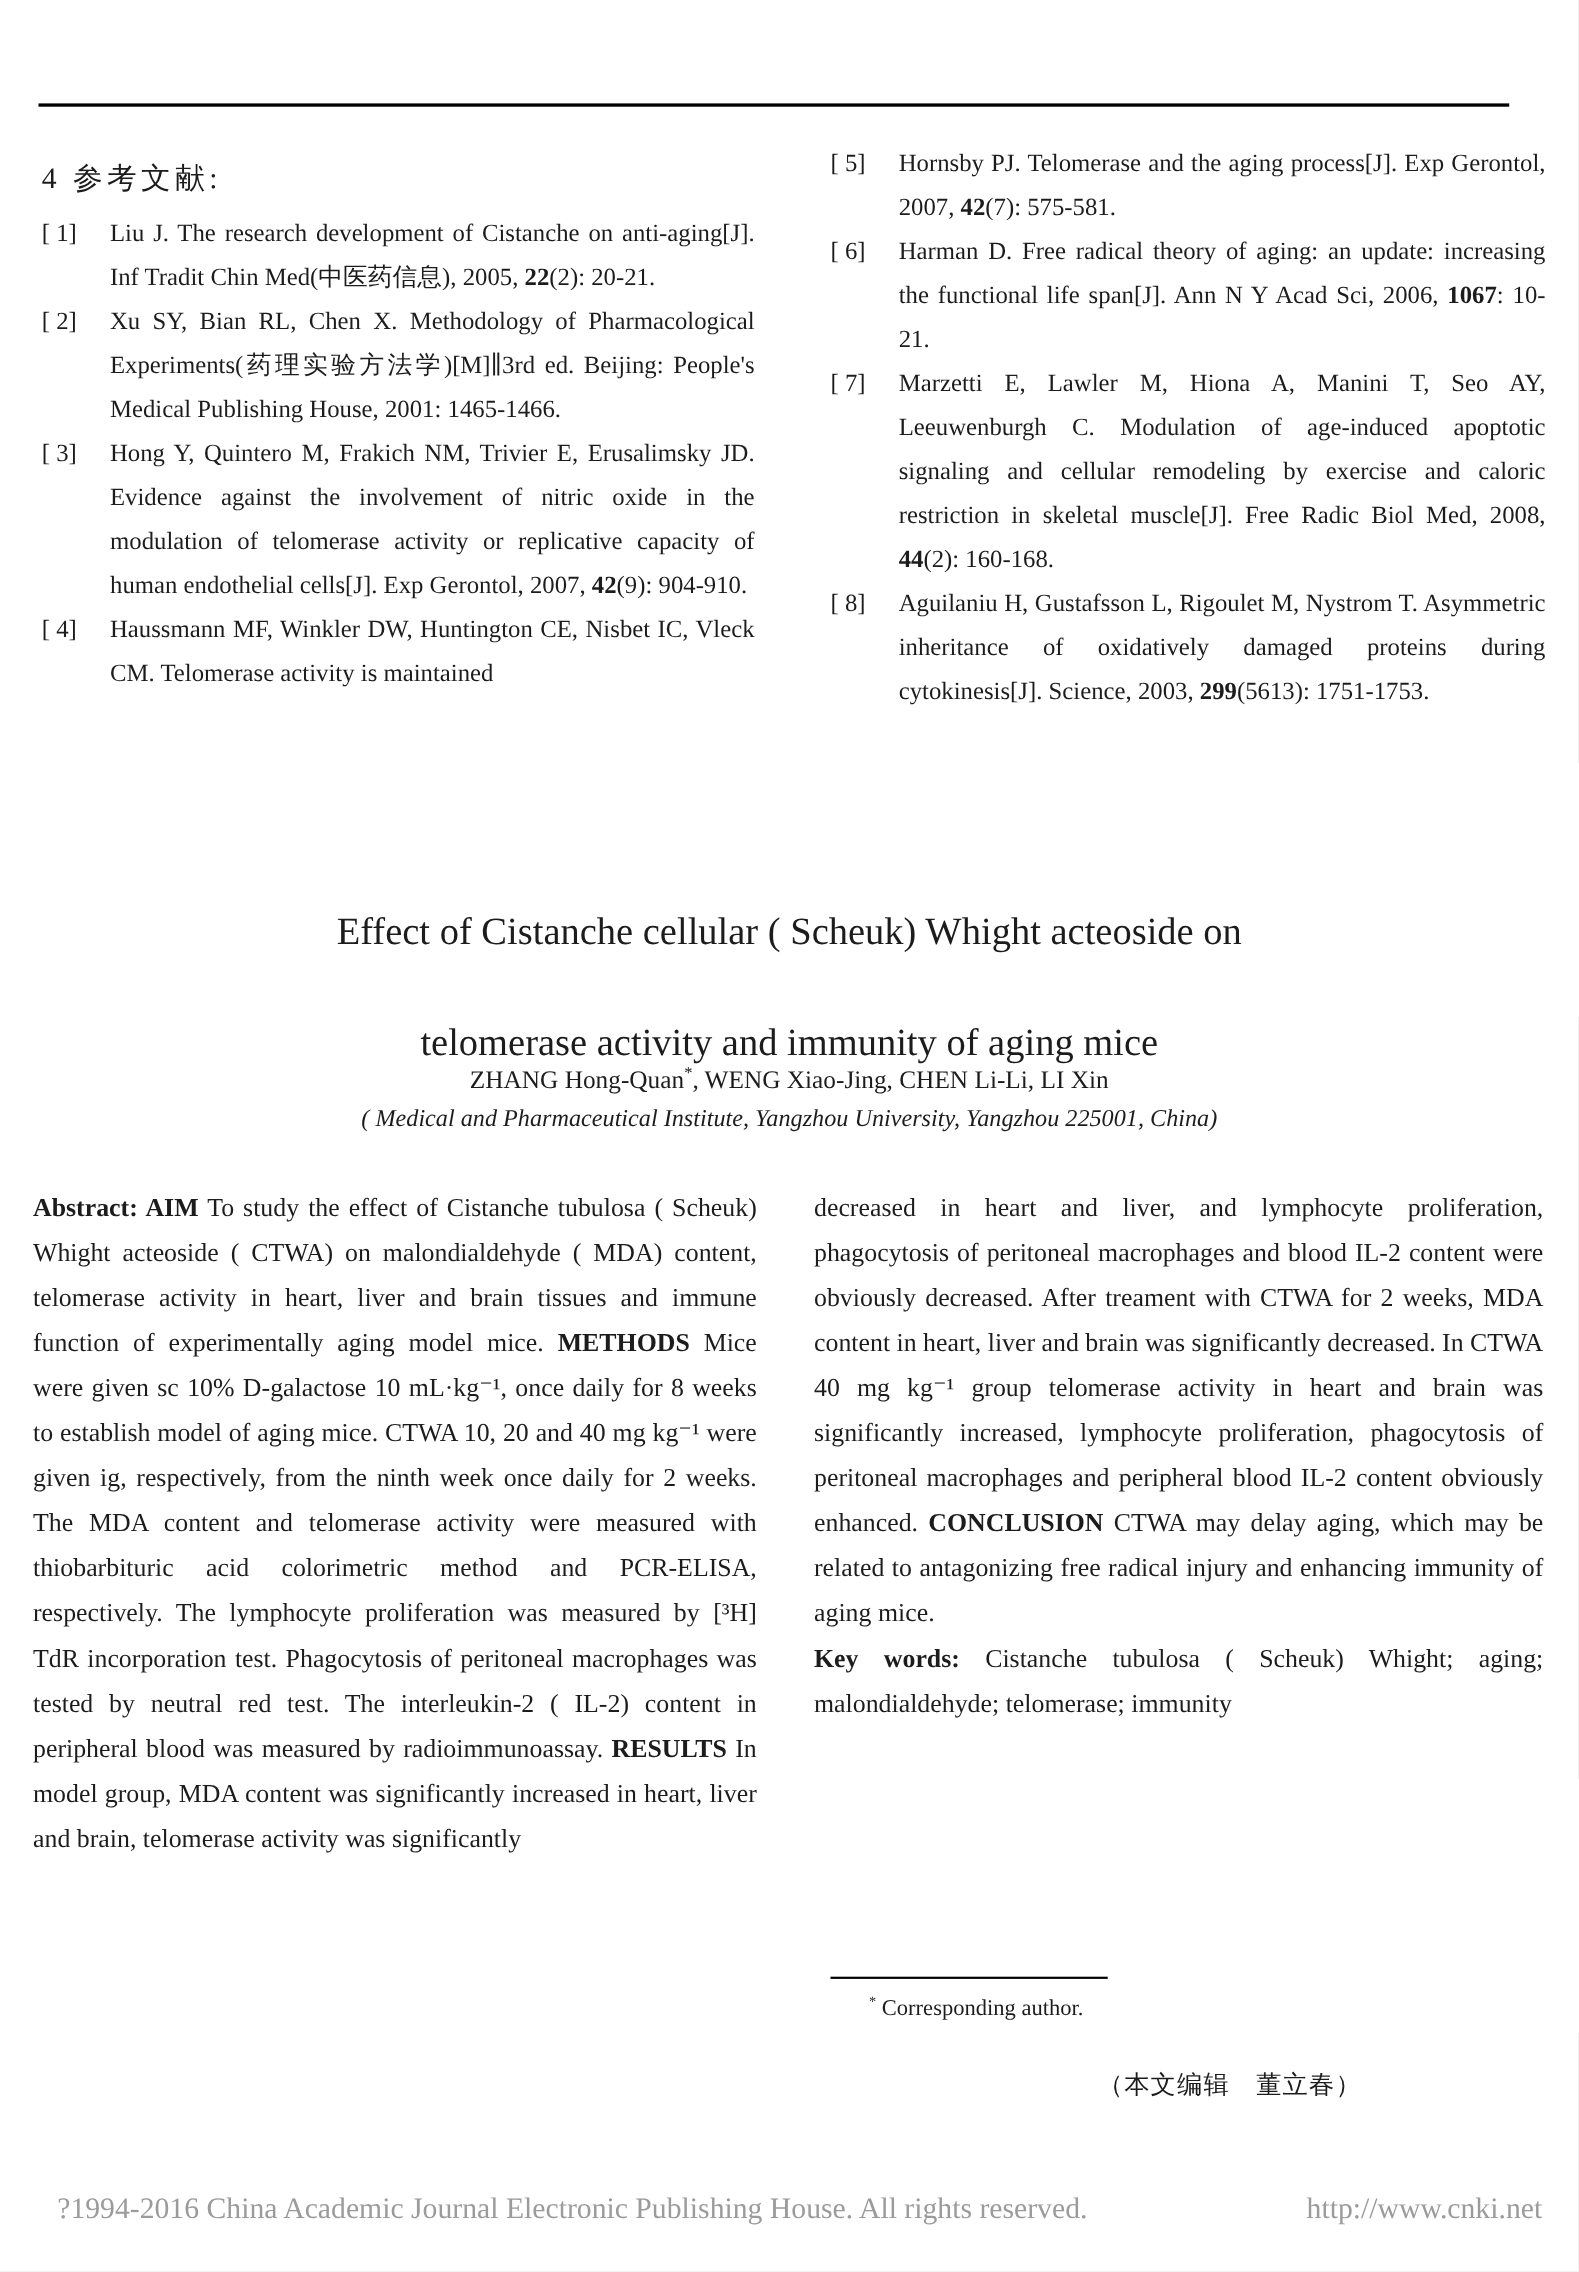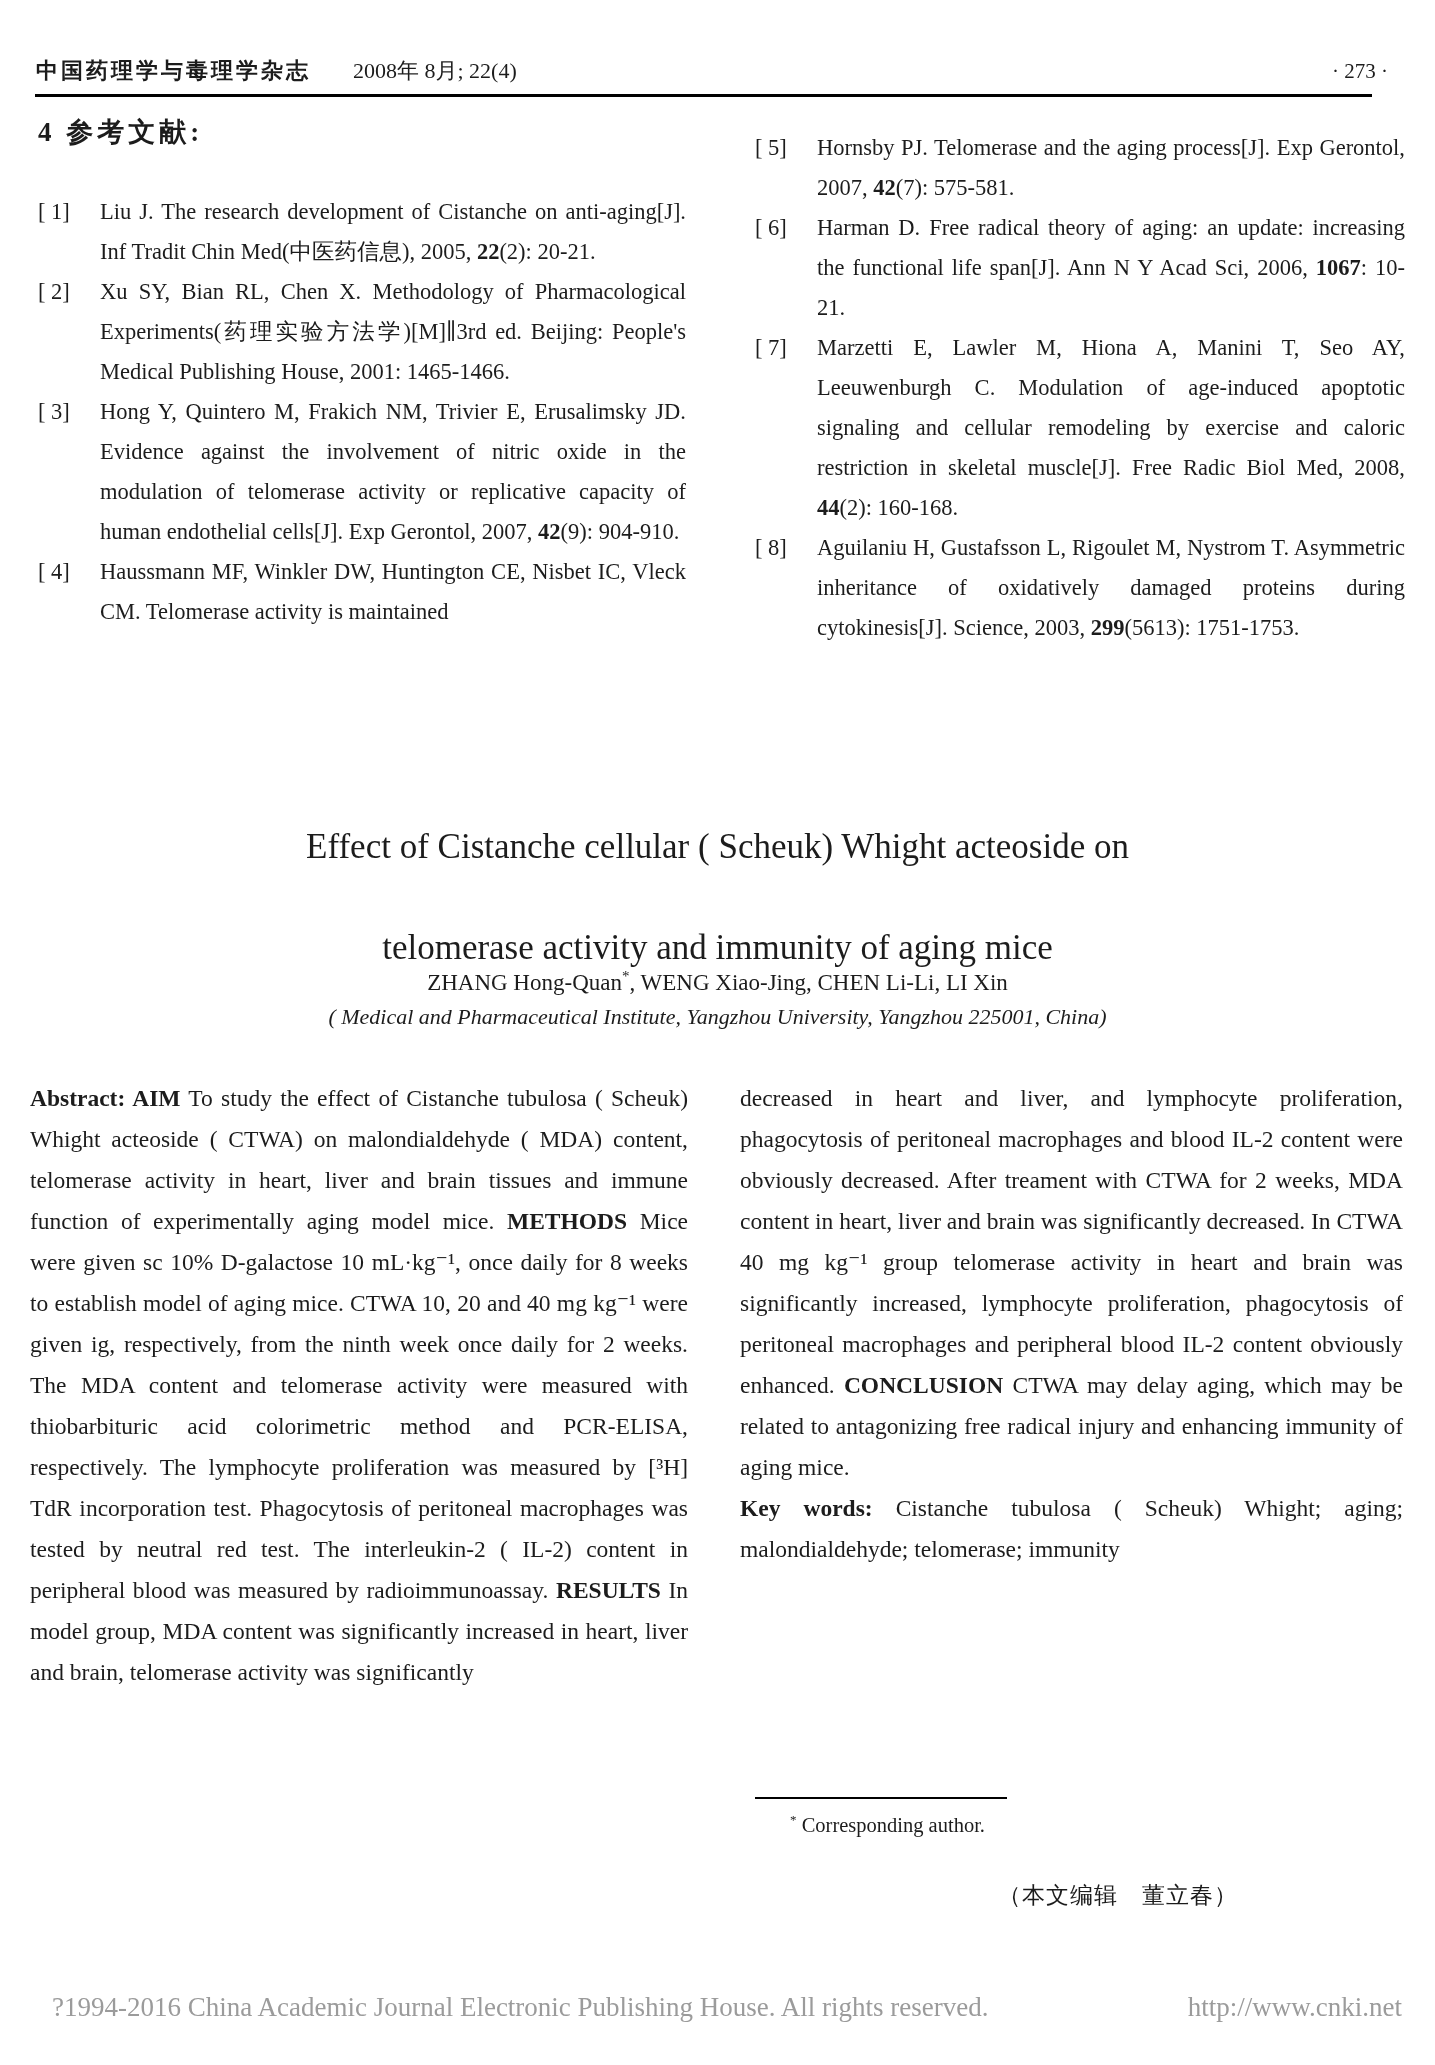--- a/index.html
+++ b/index.html
@@ -12,21 +12,21 @@
     font-family:"Liberation Serif","DejaVu Serif",serif;
     overflow:hidden;
   }
   
   .hdr{position:absolute;top:56px;left:36px;width:1360px;display:flex;align-items:baseline;font-size:22px;}
   .hdr .jn{letter-spacing:3px;font-weight:bold;font-size:22px;}
   .hdr .iss{margin-left:42px;font-size:22px;}
   .hdr .pg{margin-left:auto;margin-right:8px;font-size:21px;}
   .hdr-rule{position:absolute;top:94px;left:35px;width:1337px;height:3px;background:#000;}
   
-  .ref-head{position:absolute;top:114px;left:38px;font-size:27px;font-weight:bold;letter-spacing:4px;}
+  .ref-head{position:absolute;top:144px;left:38px;font-size:27px;font-weight:normal;letter-spacing:4px;}
   .refs{position:absolute;font-size:22.5px;line-height:40px;}
   .refs-left{top:192px;left:38px;width:648px;}
   .refs-right{top:128px;left:755px;width:650px;}
   .ref{display:flex;}
   .ref-num{width:62px;flex:none;}
   .ref-text{flex:1;text-align:justify;}
   .ref-text b{font-weight:bold;}
   
   .title{position:absolute;left:0;width:100%;text-align:center;font-size:35px;line-height:57px;}
   .title-1{top:818px;}
@@ -48,25 +48,20 @@
   .ed-note{position:absolute;top:1880px;left:998px;font-size:23px;letter-spacing:1px;}
   
   .ftr{position:absolute;top:1992px;left:52px;width:1350px;display:flex;justify-content:space-between;
        color:#9b9b9b;font-size:27px;font-family:"Liberation Serif","DejaVu Serif",serif;}
 </style>
 </head>
 <body>
 
 <div class="page">
 
-  <div class="hdr">
-    <span class="jn">中国药理学与毒理学杂志</span>
-    <span class="iss">2008年 8月; 22(4)</span>
-    <span class="pg">· 273 ·</span>
-  </div>
   <div class="hdr-rule"></div>
 
   <div class="ref-head">4  参考文献:</div>
 
   <div class="refs refs-left">
       <div class="ref">
         <span class="ref-num">[ 1]</span>
         <div class="ref-text"><span>Liu J. The research development of Cistanche on anti-aging[J]. Inf Tradit Chin Med(中医药信息), 2005, </span><b>22</b><span>(2): 20-21.</span></div>
       </div>
       <div class="ref">

